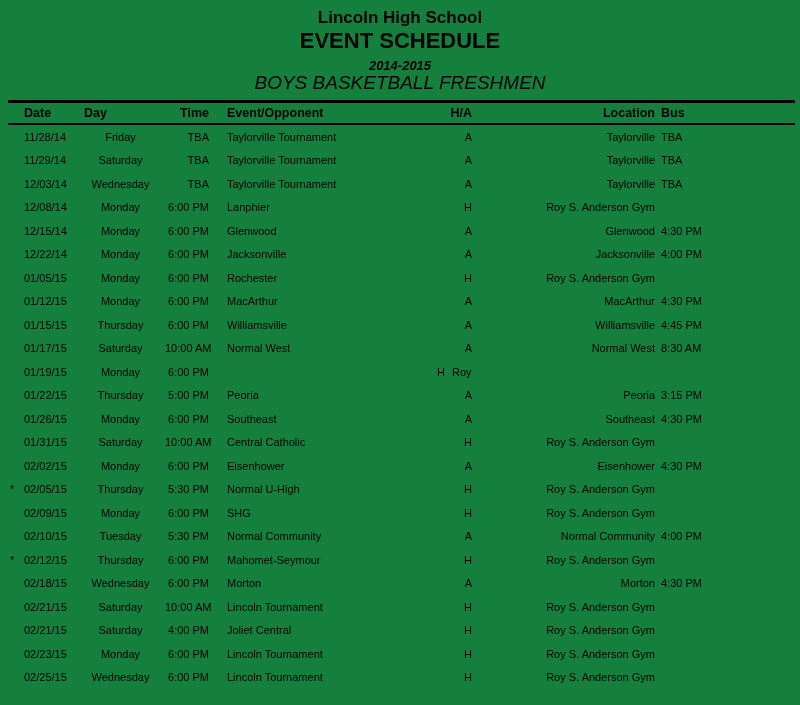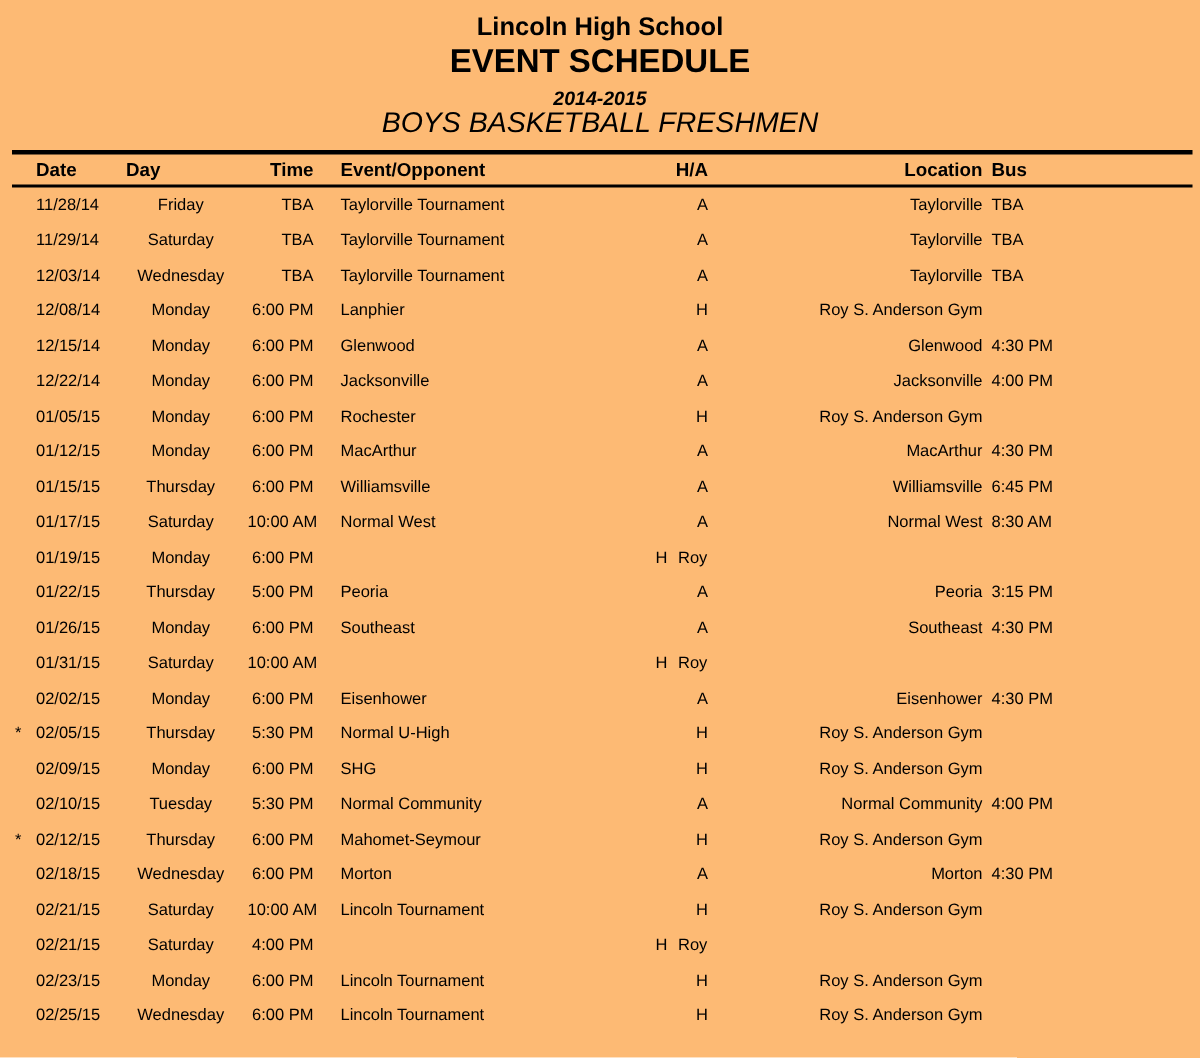--- a/index.html
+++ b/index.html
@@ -4,21 +4,21 @@
 <style>
   html, body {
     margin: 0;
     padding: 0;
     background: #ffffff;
   }
   .page {
     position: relative;
     width: 800px;
     height: 705px;
-    background: #fdba74;
+    background: #15803d;
     color: #000000;
     font-family: "Liberation Sans", sans-serif;
     overflow: hidden;
   }
   .titles {
     text-align: center;
     padding-top: 8px;
   }
   .school-name {
     font-size: 17px;
@@ -185,21 +185,21 @@
     </div>
 
     <div class="row">
       <div class="c star"></div>
       <div class="c date">01/15/15</div>
       <div class="c day">Thursday</div>
       <div class="c time">6:00 PM</div>
       <div class="c event">Williamsville</div>
       <div class="c ha">A</div>
       <div class="c location">Williamsville</div>
-      <div class="c bus">6:45 PM</div>
+      <div class="c bus">4:45 PM</div>
     </div>
 
     <div class="row">
       <div class="c star"></div>
       <div class="c date">01/17/15</div>
       <div class="c day">Saturday</div>
       <div class="c time">10:00 AM</div>
       <div class="c event">Normal West</div>
       <div class="c ha">A</div>
       <div class="c location">Normal West</div>
@@ -236,20 +236,21 @@
       <div class="c ha">A</div>
       <div class="c location">Southeast</div>
       <div class="c bus">4:30 PM</div>
     </div>
 
     <div class="row">
       <div class="c star"></div>
       <div class="c date">01/31/15</div>
       <div class="c day">Saturday</div>
       <div class="c time">10:00 AM</div>
+      <div class="c event">Central Catholic</div>
       <div class="c ha">H</div>
       <div class="c location">Roy S. Anderson Gym</div>
       <div class="c bus"></div>
     </div>
 
     <div class="row">
       <div class="c star"></div>
       <div class="c date">02/02/15</div>
       <div class="c day">Monday</div>
       <div class="c time">6:00 PM</div>
@@ -323,20 +324,21 @@
       <div class="c ha">H</div>
       <div class="c location">Roy S. Anderson Gym</div>
       <div class="c bus"></div>
     </div>
 
     <div class="row">
       <div class="c star"></div>
       <div class="c date">02/21/15</div>
       <div class="c day">Saturday</div>
       <div class="c time">4:00 PM</div>
+      <div class="c event">Joliet Central</div>
       <div class="c ha">H</div>
       <div class="c location">Roy S. Anderson Gym</div>
       <div class="c bus"></div>
     </div>
 
     <div class="row">
       <div class="c star"></div>
       <div class="c date">02/23/15</div>
       <div class="c day">Monday</div>
       <div class="c time">6:00 PM</div>

